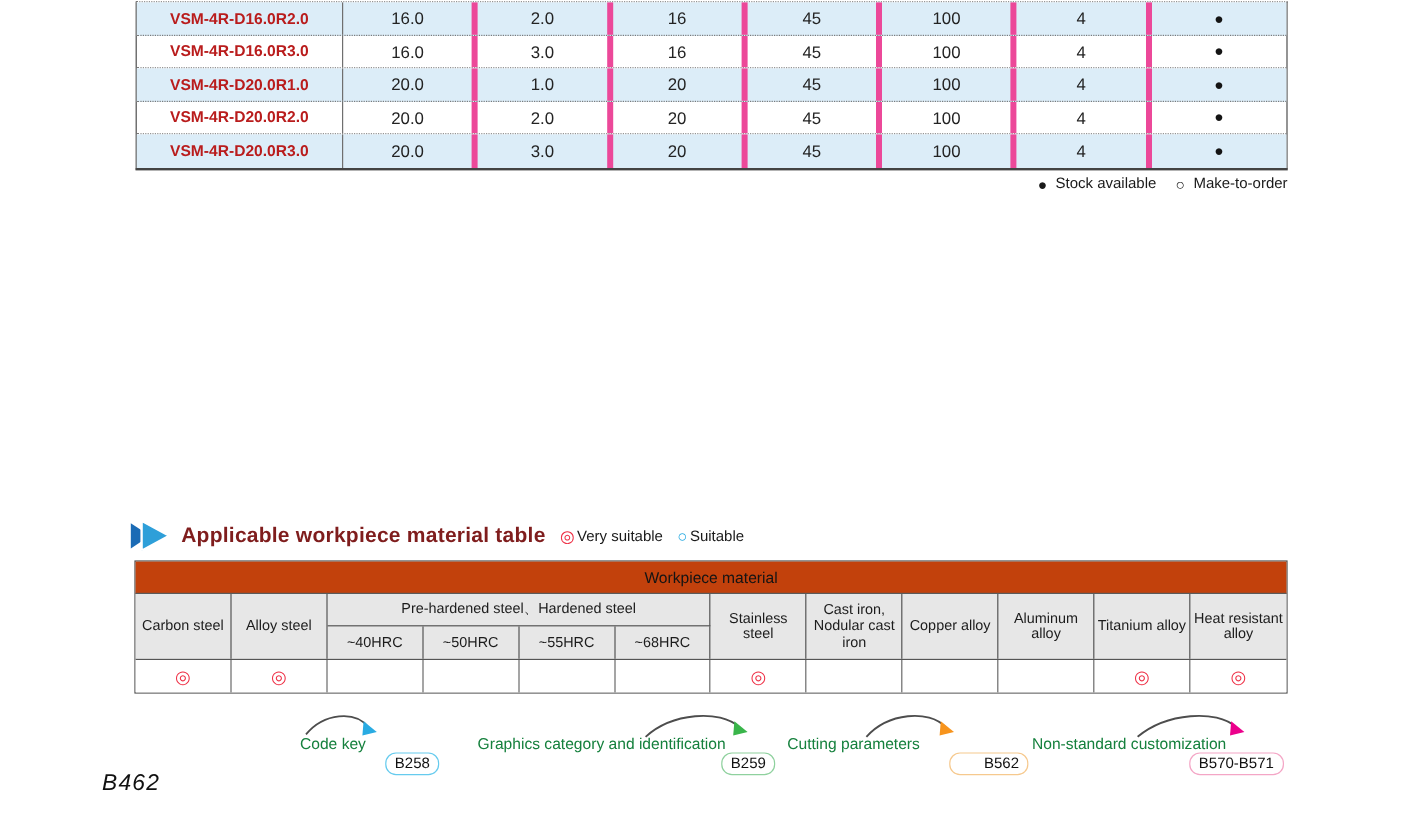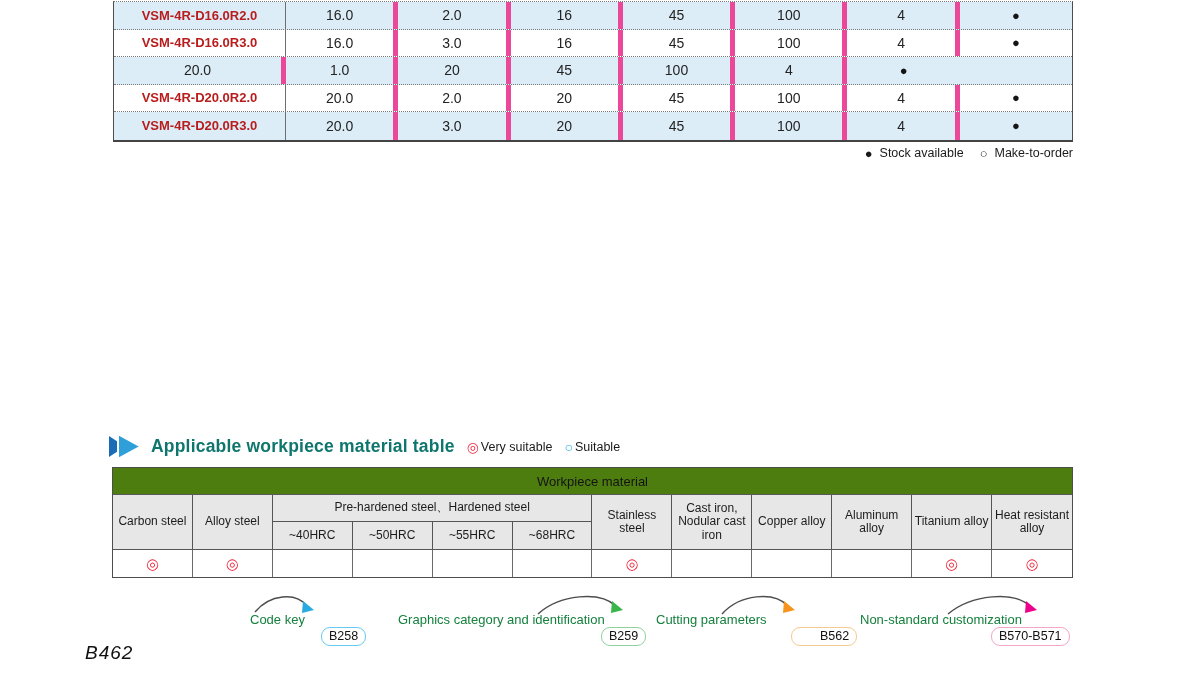--- a/index.html
+++ b/index.html
@@ -22,29 +22,29 @@
   .tc.model { font-weight:bold; font-size:13px; color:#b91c1c; border-right:1px solid #6f6f6f; }
   .tc.dot { font-size:13px; color:#141414; }
 
   
   .stock-legend { position:absolute; top:146px; right:112px; display:flex; gap:16px; font-size:12.5px; color:#1a1a1a; align-items:center; }
   .stock-legend .item { display:flex; align-items:center; gap:7px; }
   .stock-legend .sym { font-size:13px; line-height:13px; }
 
   
   .section-header { position:absolute; left:108px; top:434px; display:flex; align-items:center; }
-  .section-title { font-weight:bold; font-size:17.5px; color:#0f766e; margin-left:9px; letter-spacing:0.2px; }
+  .section-title { font-weight:bold; font-size:17.5px; color:#7f1d1d; margin-left:9px; letter-spacing:0.2px; }
   .suit-legend { display:flex; align-items:center; gap:12px; margin-left:12px; font-size:12.5px; color:#1a1a1a; }
   .suit-legend .item { display:flex; align-items:center; gap:2px; }
   .sym-very { color:#ee2e44; font-size:14px; line-height:14px; }
   .sym-suit { color:#29abe2; font-size:14px; line-height:14px; }
 
   
   .mat-table { position:absolute; left:112px; top:467px; width:961px; border:1.5px solid #4d4d4d; background:#fff; }
-  .mat-span { height:27px; background:#4d7c0f; display:flex; align-items:center; justify-content:center; font-size:13px; color:#141414; border-bottom:1px solid #5a5a5a; }
+  .mat-span { height:27px; background:#c2410c; display:flex; align-items:center; justify-content:center; font-size:13px; color:#141414; border-bottom:1px solid #5a5a5a; }
   .mat-head { display:grid; grid-template-columns:repeat(12,1fr); grid-template-rows:27px 27px; background:#e7e7e7; }
   .mh-cell { display:flex; align-items:center; justify-content:center; text-align:center; font-size:12px; line-height:13.5px; color:#1c1c1c; border-right:1px solid #555; padding:0 2px; }
   .mh-cell.span2 { grid-row:1/3; }
   .mh-cell.group { grid-column:3/7; grid-row:1; border-bottom:1px solid #555; }
   .mh-cell.sub { grid-row:2; }
   .c1{grid-column:1} .c2{grid-column:2} .c3{grid-column:3} .c4{grid-column:4}
   .c5{grid-column:5} .c6{grid-column:6} .c7{grid-column:7} .c8{grid-column:8}
   .c9{grid-column:9} .c10{grid-column:10} .c11{grid-column:11} .c12{grid-column:12}
   .mh-cell.c12 { border-right:none; }
   .mat-data { display:grid; grid-template-columns:repeat(12,1fr); height:28px; border-top:1px solid #555; background:#fff; }
@@ -82,20 +82,21 @@
       <div class="tc model">VSM-4R-D16.0R3.0</div>
       <div class="tc">16.0</div>
       <div class="tc">3.0</div>
       <div class="tc">16</div>
       <div class="tc">45</div>
       <div class="tc">100</div>
       <div class="tc">4</div>
       <div class="tc dot">●</div>
     </div>
     <div class="t-row alt">
+      <div class="tc model">VSM-4R-D20.0R1.0</div>
       <div class="tc">20.0</div>
       <div class="tc">1.0</div>
       <div class="tc">20</div>
       <div class="tc">45</div>
       <div class="tc">100</div>
       <div class="tc">4</div>
       <div class="tc dot">●</div>
     </div>
     <div class="t-row">
       <div class="tc model">VSM-4R-D20.0R2.0</div>

